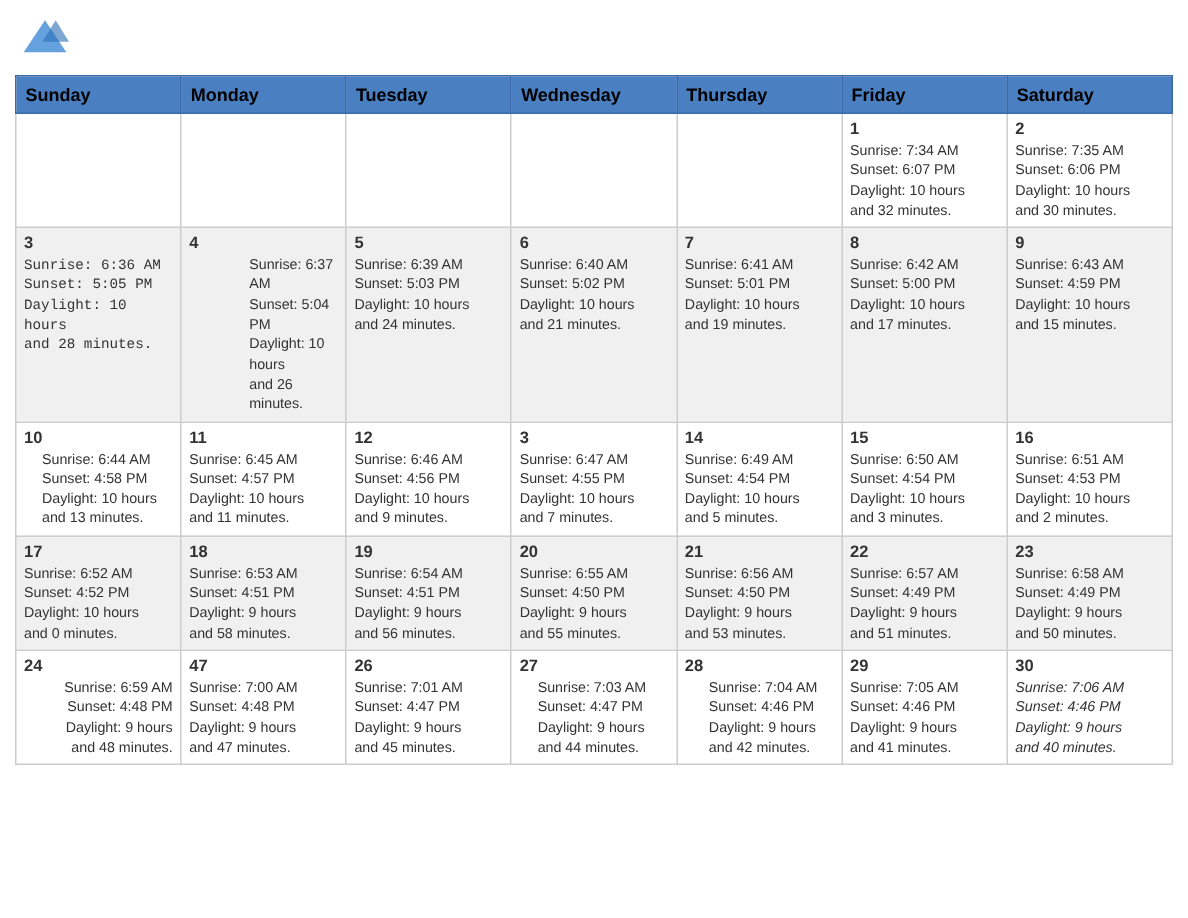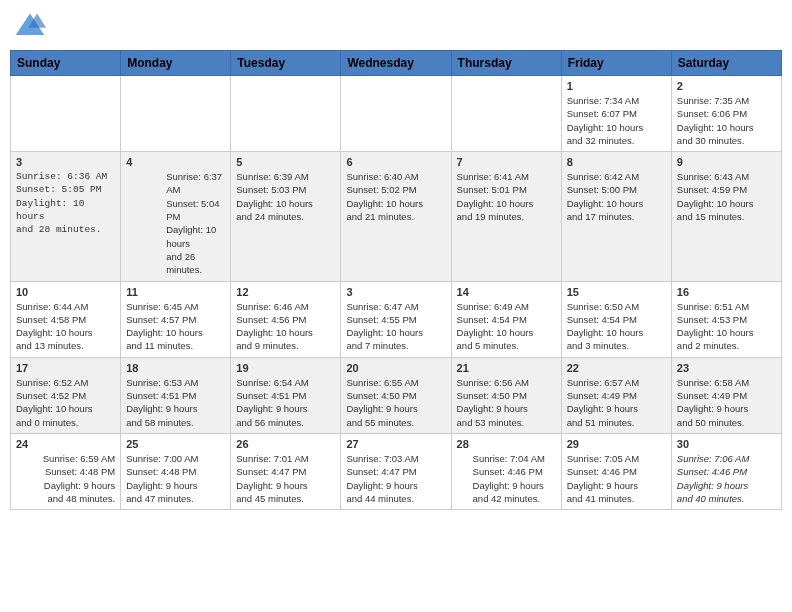--- a/index.html
+++ b/index.html
@@ -207,21 +207,21 @@
           <span class="day-num">9</span>
           <div class="day-info" style="white-space: pre-line;">Sunrise: 6:43 AM
 Sunset: 4:59 PM
 Daylight: 10 hours
 and 15 minutes.</div>
         </td>
       </tr>
       <tr>
         <td>
           <span class="day-num">10</span>
-          <div class="day-info" style="white-space: pre-line;">Sunrise: 6:44 AM
+          <div class="day-info" style="white-space: pre-line; margin-left: 12px;">Sunrise: 6:44 AM
 Sunset: 4:58 PM
 Daylight: 10 hours
 and 13 minutes.</div>
         </td>
         <td>
           <span class="day-num">11</span>
           <div class="day-info" style="white-space: pre-line;">Sunrise: 6:45 AM
 Sunset: 4:57 PM
 Daylight: 10 hours
 and 11 minutes.</div>
@@ -315,36 +315,36 @@
       </tr>
       <tr>
         <td>
           <span class="day-num">24</span>
           <div class="day-info" style="white-space: pre-line; text-align: right;">Sunrise: 6:59 AM
 Sunset: 4:48 PM
 Daylight: 9 hours
 and 48 minutes.</div>
         </td>
         <td>
-          <span class="day-num">25</span>
+          <span class="day-num">47</span>
           <div class="day-info" style="white-space: pre-line;">Sunrise: 7:00 AM
 Sunset: 4:48 PM
 Daylight: 9 hours
 and 47 minutes.</div>
         </td>
         <td>
           <span class="day-num">26</span>
           <div class="day-info" style="white-space: pre-line;">Sunrise: 7:01 AM
 Sunset: 4:47 PM
 Daylight: 9 hours
 and 45 minutes.</div>
         </td>
         <td>
           <span class="day-num">27</span>
-          <div class="day-info" style="white-space: pre-line;">Sunrise: 7:03 AM
+          <div class="day-info" style="white-space: pre-line; margin-left: 12px;">Sunrise: 7:03 AM
 Sunset: 4:47 PM
 Daylight: 9 hours
 and 44 minutes.</div>
         </td>
         <td>
           <span class="day-num">28</span>
           <div class="day-info" style="white-space: pre-line; margin-left: 16px;">Sunrise: 7:04 AM
 Sunset: 4:46 PM
 Daylight: 9 hours
 and 42 minutes.</div>

